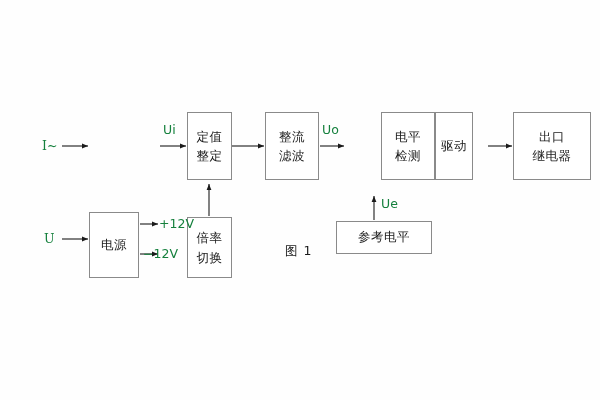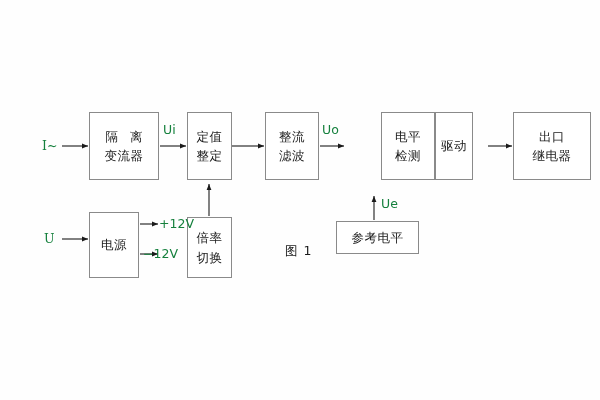--- a/index.html
+++ b/index.html
@@ -87,24 +87,20 @@
       <line x1="410" y1="146" x2="434" y2="146"></line>
       <line x1="488" y1="146" x2="512" y2="146"></line>
       <line x1="62" y1="239" x2="88" y2="239"></line>
       <line x1="140" y1="224" x2="158" y2="224"></line>
       <line x1="140" y1="254" x2="158" y2="254"></line>
       <line x1="209" y1="216" x2="209" y2="184"></line>
       <line x1="374" y1="220" x2="374" y2="196"></line>
     </g>
   </svg>
 
-  <div class="box wide-spacing" style="left:89px; top:112px; width:70px; height:68px;">
-    <span class="line">隔 离</span>
-    <span class="line">变流器</span>
-  </div>
 
   <div class="box" style="left:187px; top:112px; width:45px; height:68px;">
     <span class="line">定值</span>
     <span class="line">整定</span>
   </div>
 
   <div class="box" style="left:265px; top:112px; width:54px; height:68px;justify-content:center;">
     <span class="line">整流</span>
     <span class="line">滤波</span>
   </div>
@@ -125,21 +121,21 @@
 
   <div class="box" style="left:89px; top:212px; width:50px; height:66px;">
     <span class="line">电源</span>
   </div>
 
   <div class="box" style="left:187px; top:217px; width:45px; height:61px;justify-content:center;">
     <span class="line">倍率</span>
     <span class="line">切换</span>
   </div>
 
-  <div class="box" style="left:336px; top:221px; width:83px; height:33px;">
+  <div class="box" style="left:336px; top:221px; width:96px; height:33px;font-family:Liberation Serif, serif;">
     <span class="line">参考电平</span>
   </div>
 
   <span class="lbl lbl-serif" style="left:42px; top:140px;">I~</span>
 
   <span class="lbl lbl-serif" style="left:44px; top:233px;">U</span>
 
   <span class="lbl" style="left:163px; top:124px;">Ui</span>
 
   <span class="lbl" style="left:322px; top:124px;">Uo</span>

